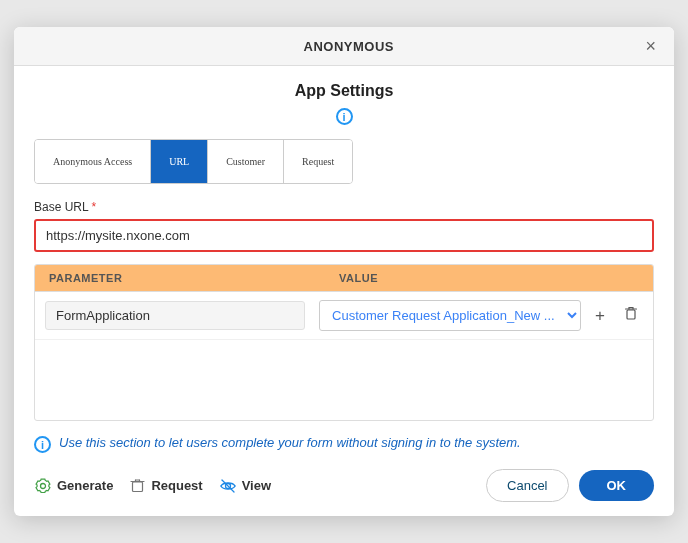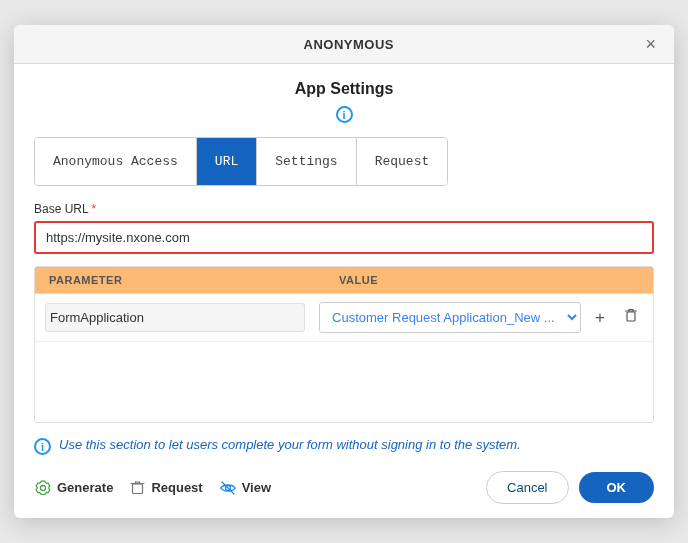--- a/index.html
+++ b/index.html
@@ -76,27 +76,27 @@
       display: flex;
       gap: 0;
       margin-bottom: 16px;
       border: 1px solid #ccc;
       border-radius: 4px;
       overflow: hidden;
       width: fit-content;
     }
     .tab {
       padding: 16px 18px;
-      font-size: 13px;
+      font-size: 10px;
       cursor: pointer;
       background: #fff;
       color: #444;
       border: none;
       border-right: 1px solid #ccc;
-      font-family: Liberation Mono, monospace;
+      font-family: Liberation Serif, serif;
     }
     .tab:last-child { border-right: none; }
     .tab.active {
       background: #1565c0;
       color: #fff;
       font-weight: 500;
     }
     .form-section { margin-bottom: 12px; }
     .field-label {
       font-size: 12px;
@@ -145,21 +145,21 @@
     .params-row {
       display: flex;
       align-items: center;
       padding: 8px 10px 8px 0;
       border-bottom: 1px solid #f0f0f0;
       min-height: 44px;
     }
     .param-input {
       width: 280px;
       margin-left: 10px;
-      padding: 6px 4px;
+      padding: 6px 10px;
       background: #f5f5f5;
       border: 1px solid #e0e0e0;
       border-radius: 3px;
       font-size: 13px;
       color: #333;
     }
     .value-select-wrap {
       display: flex;
       align-items: center;
       flex: 1;
@@ -276,21 +276,21 @@
   <div class="dialog-body">
 
     <div class="app-settings-header">
       <span class="app-settings-title">App Settings</span>
       <span class="info-icon">i</span>
     </div>
 
     <div class="tabs">
       <button class="tab">Anonymous Access</button>
       <button class="tab active">URL</button>
-      <button class="tab">Settings</button>
+      <button class="tab">Customer</button>
       <button class="tab">Request</button>
     </div>
 
     <div class="form-section">
       <div class="field-label">
         <span>Base URL</span> <span class="required">*</span>
       </div>
       <input type="text" class="base-url-input" value="https://mysite.nxone.com" style="">
     </div>
 

